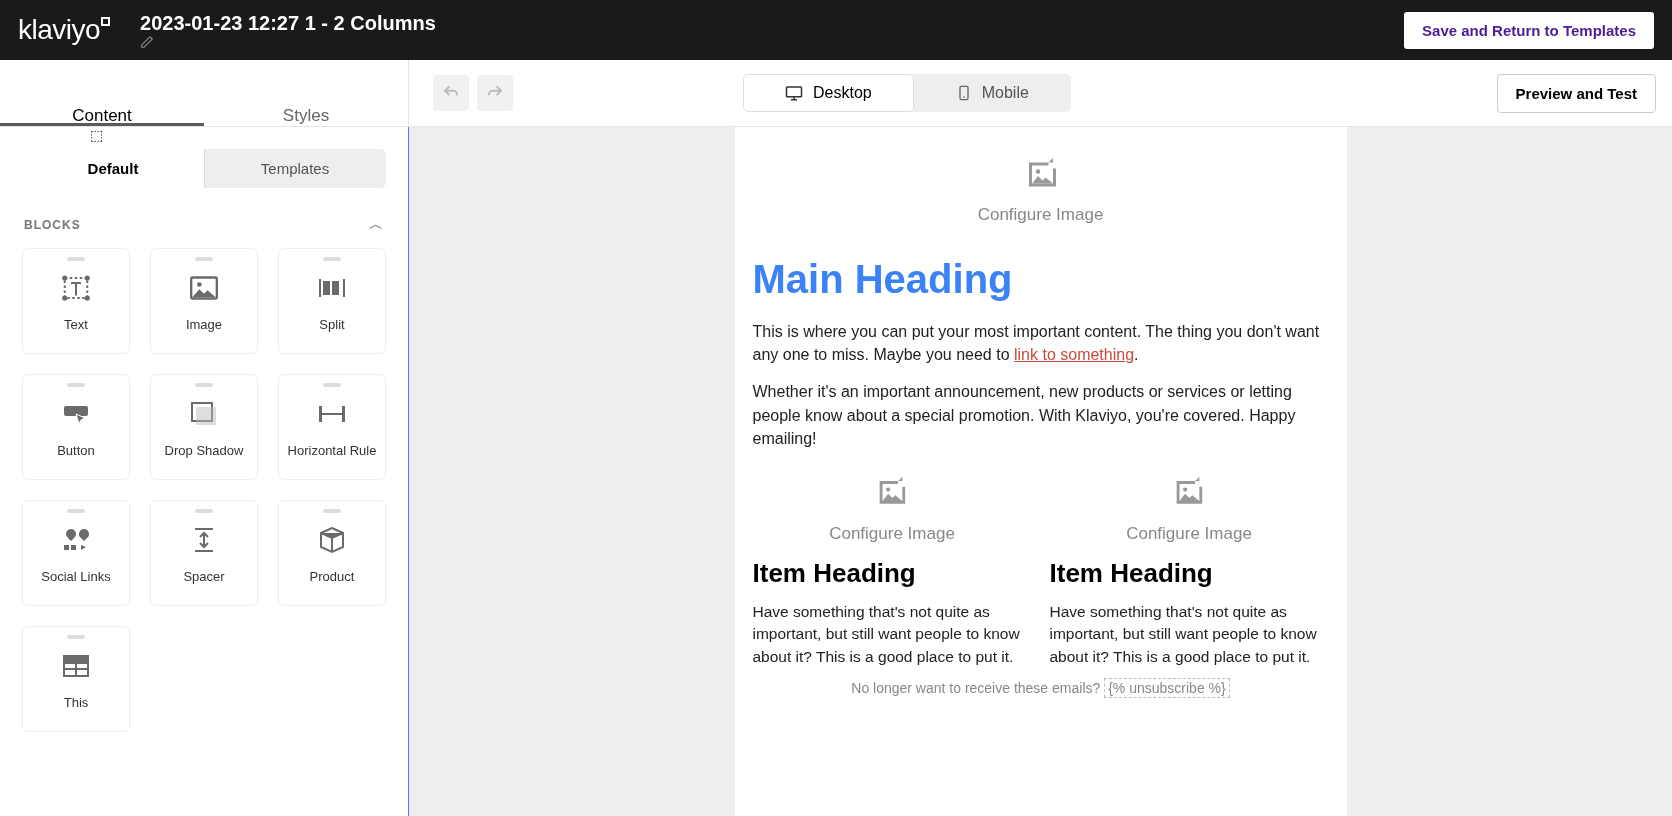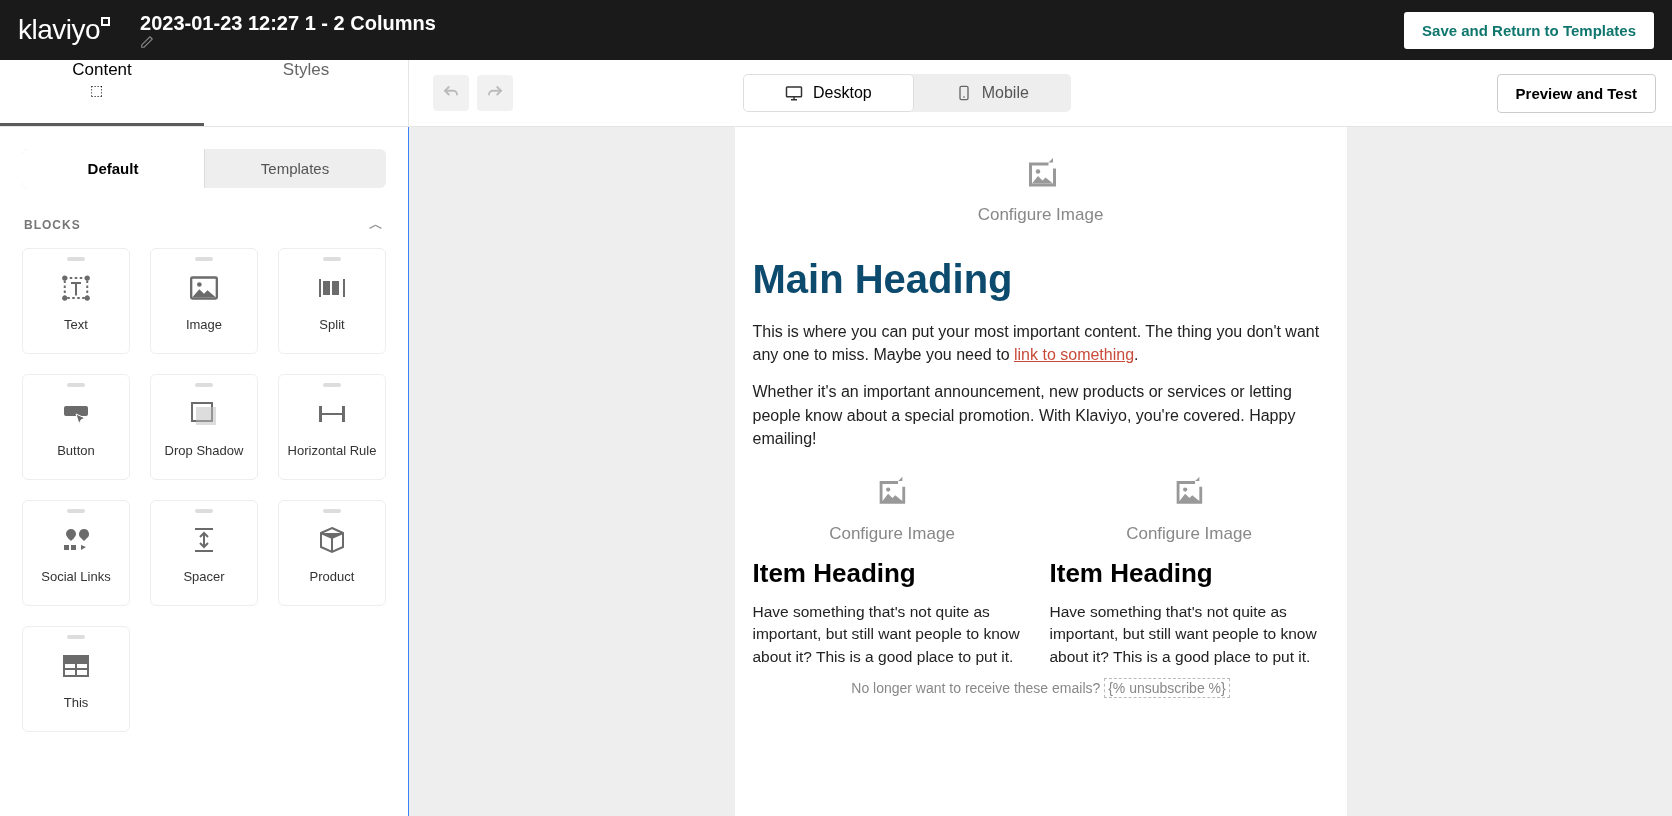--- a/index.html
+++ b/index.html
@@ -5,26 +5,26 @@
 * { box-sizing: border-box; margin: 0; padding: 0; }
 body { font-family: -apple-system, BlinkMacSystemFont, "Segoe UI", Helvetica, Arial, sans-serif; background: #f5f5f5; width: 1672px; height: 816px; overflow: hidden; }
 
 
 .topbar { background: #1a1a1a; height: 60px; display: flex; align-items: center; padding: 0 18px; justify-content: space-between; }
 .topbar-left { display: flex; align-items: center; gap: 30px; }
 .logo { color: #fff; font-size: 28px; font-weight: 400; letter-spacing: -0.5px; display: flex; align-items: flex-start;}
 .logo-mark { width:9px; height:9px; border:2px solid #fff; margin-left:1px; margin-top:3px;}
 .template-title { color: #fff; font-size: 20px; font-weight: 600; }
 .edit-title-icon { color: #888; margin-left: 10px; cursor: pointer; }
-.save-btn { background: #fff; color: #0f766e; border: none; padding: 10px 18px; font-size: 15px; font-weight: 700; border-radius: 3px; cursor: pointer; }
+.save-btn { background: #fff; color: #4c1d95; border: none; padding: 10px 18px; font-size: 15px; font-weight: 700; border-radius: 3px; cursor: pointer; }
 
 
 .secondbar { background: #fff; height: 67px; display: flex; align-items: center; border-bottom: 1px solid #e5e5e5; }
 .side-tabs { width: 409px; height: 100%; display: flex; border-right: 1px solid #e5e5e5; }
-.side-tab { flex: 1; display: flex; align-items: flex-start; justify-content: center; font-size: 17px; color: #666; cursor: pointer; position: relative; }
+.side-tab { flex: 1; display: flex; align-items: flex-end; justify-content: center; font-size: 17px; color: #666; cursor: pointer; position: relative; margin-top: 45px; }
 .side-tab.active { color: #000; }
 .side-tab.active::after { content:""; position: absolute; bottom: 0; left: 0; right: 0; height: 3px; background: #5a5a5a; }
 .cursor-hand { position:absolute; font-size:14px; top:22px; left:90px; color:#000;}
 .undo-redo { display: flex; gap: 8px; margin-left: 24px; }
 .ur-btn { width: 36px; height: 36px; background: #f1f1f1; border-radius: 4px; display:flex; align-items:center; justify-content:center; color:#bbb; font-size:18px;}
 .viewport-toggle { margin-left: 230px; display: flex; background: #eee; border-radius: 5px; overflow: hidden; }
 .vt-btn { padding: 10px 42px; display:flex; align-items:center; gap:10px; font-size:16px; color:#555; cursor:pointer; border:none; background:transparent;}
 .vt-btn.active { background: #fff; color:#000; box-shadow: 0 0 0 1px #ddd inset; border-radius:5px;}
 .preview-btn { margin-left:auto; margin-right: 16px; background:#fff; border:1px solid #ccc; padding:10px 18px; font-size:15px; font-weight:700; border-radius:4px; cursor:pointer;}
 
@@ -41,21 +41,21 @@
 .block-item { background:#fff; border:1px solid #eee; border-radius:6px; height:106px; display:flex; flex-direction:column; align-items:center; justify-content:center; gap:12px; cursor:grab; position:relative;}
 .block-handle { position:absolute; top:8px; width:18px; height:4px; background:#ddd; border-radius:2px;}
 .block-icon { color:#6b6b6b; display:flex; align-items:center; justify-content:center; height:34px;}
 .block-label { font-size:13px; color:#333;}
 
 .email { width:612px; background:#fff;}
 .img-ph { text-align:center; padding:28px 0 22px; color:#999;}
 .img-ph-icon { margin:0 auto 14px; width:36px; height:36px; position:relative;}
 .img-ph-label { font-size:17px; color:#888;}
 .email-body { padding: 0 18px 18px;}
-.main-heading { font-size:40px; font-weight:800; margin:10px 0 18px; color:#0c4a6e;}
+.main-heading { font-size:40px; font-weight:800; margin:10px 0 18px; color:#3b82f6;}
 .para { font-size:16px; color:#222; line-height:1.45; margin-bottom:14px;}
 .para a { color:#c84b3a; text-decoration:underline;}
 .two-col { display:flex; gap:18px; margin-top:10px;}
 .col { flex:1;}
 .item-heading { font-size:26px; font-weight:800; margin:8px 0 12px;}
 .item-para { font-size:15.5px; line-height:1.45; color:#222;}
 .footer { text-align:center; font-size:14px; color:#888; padding:12px 0 0;}
 .footer .tag { border:1px dashed #bbb; padding:1px 3px;}
 svg { display:block;}
 </style>

